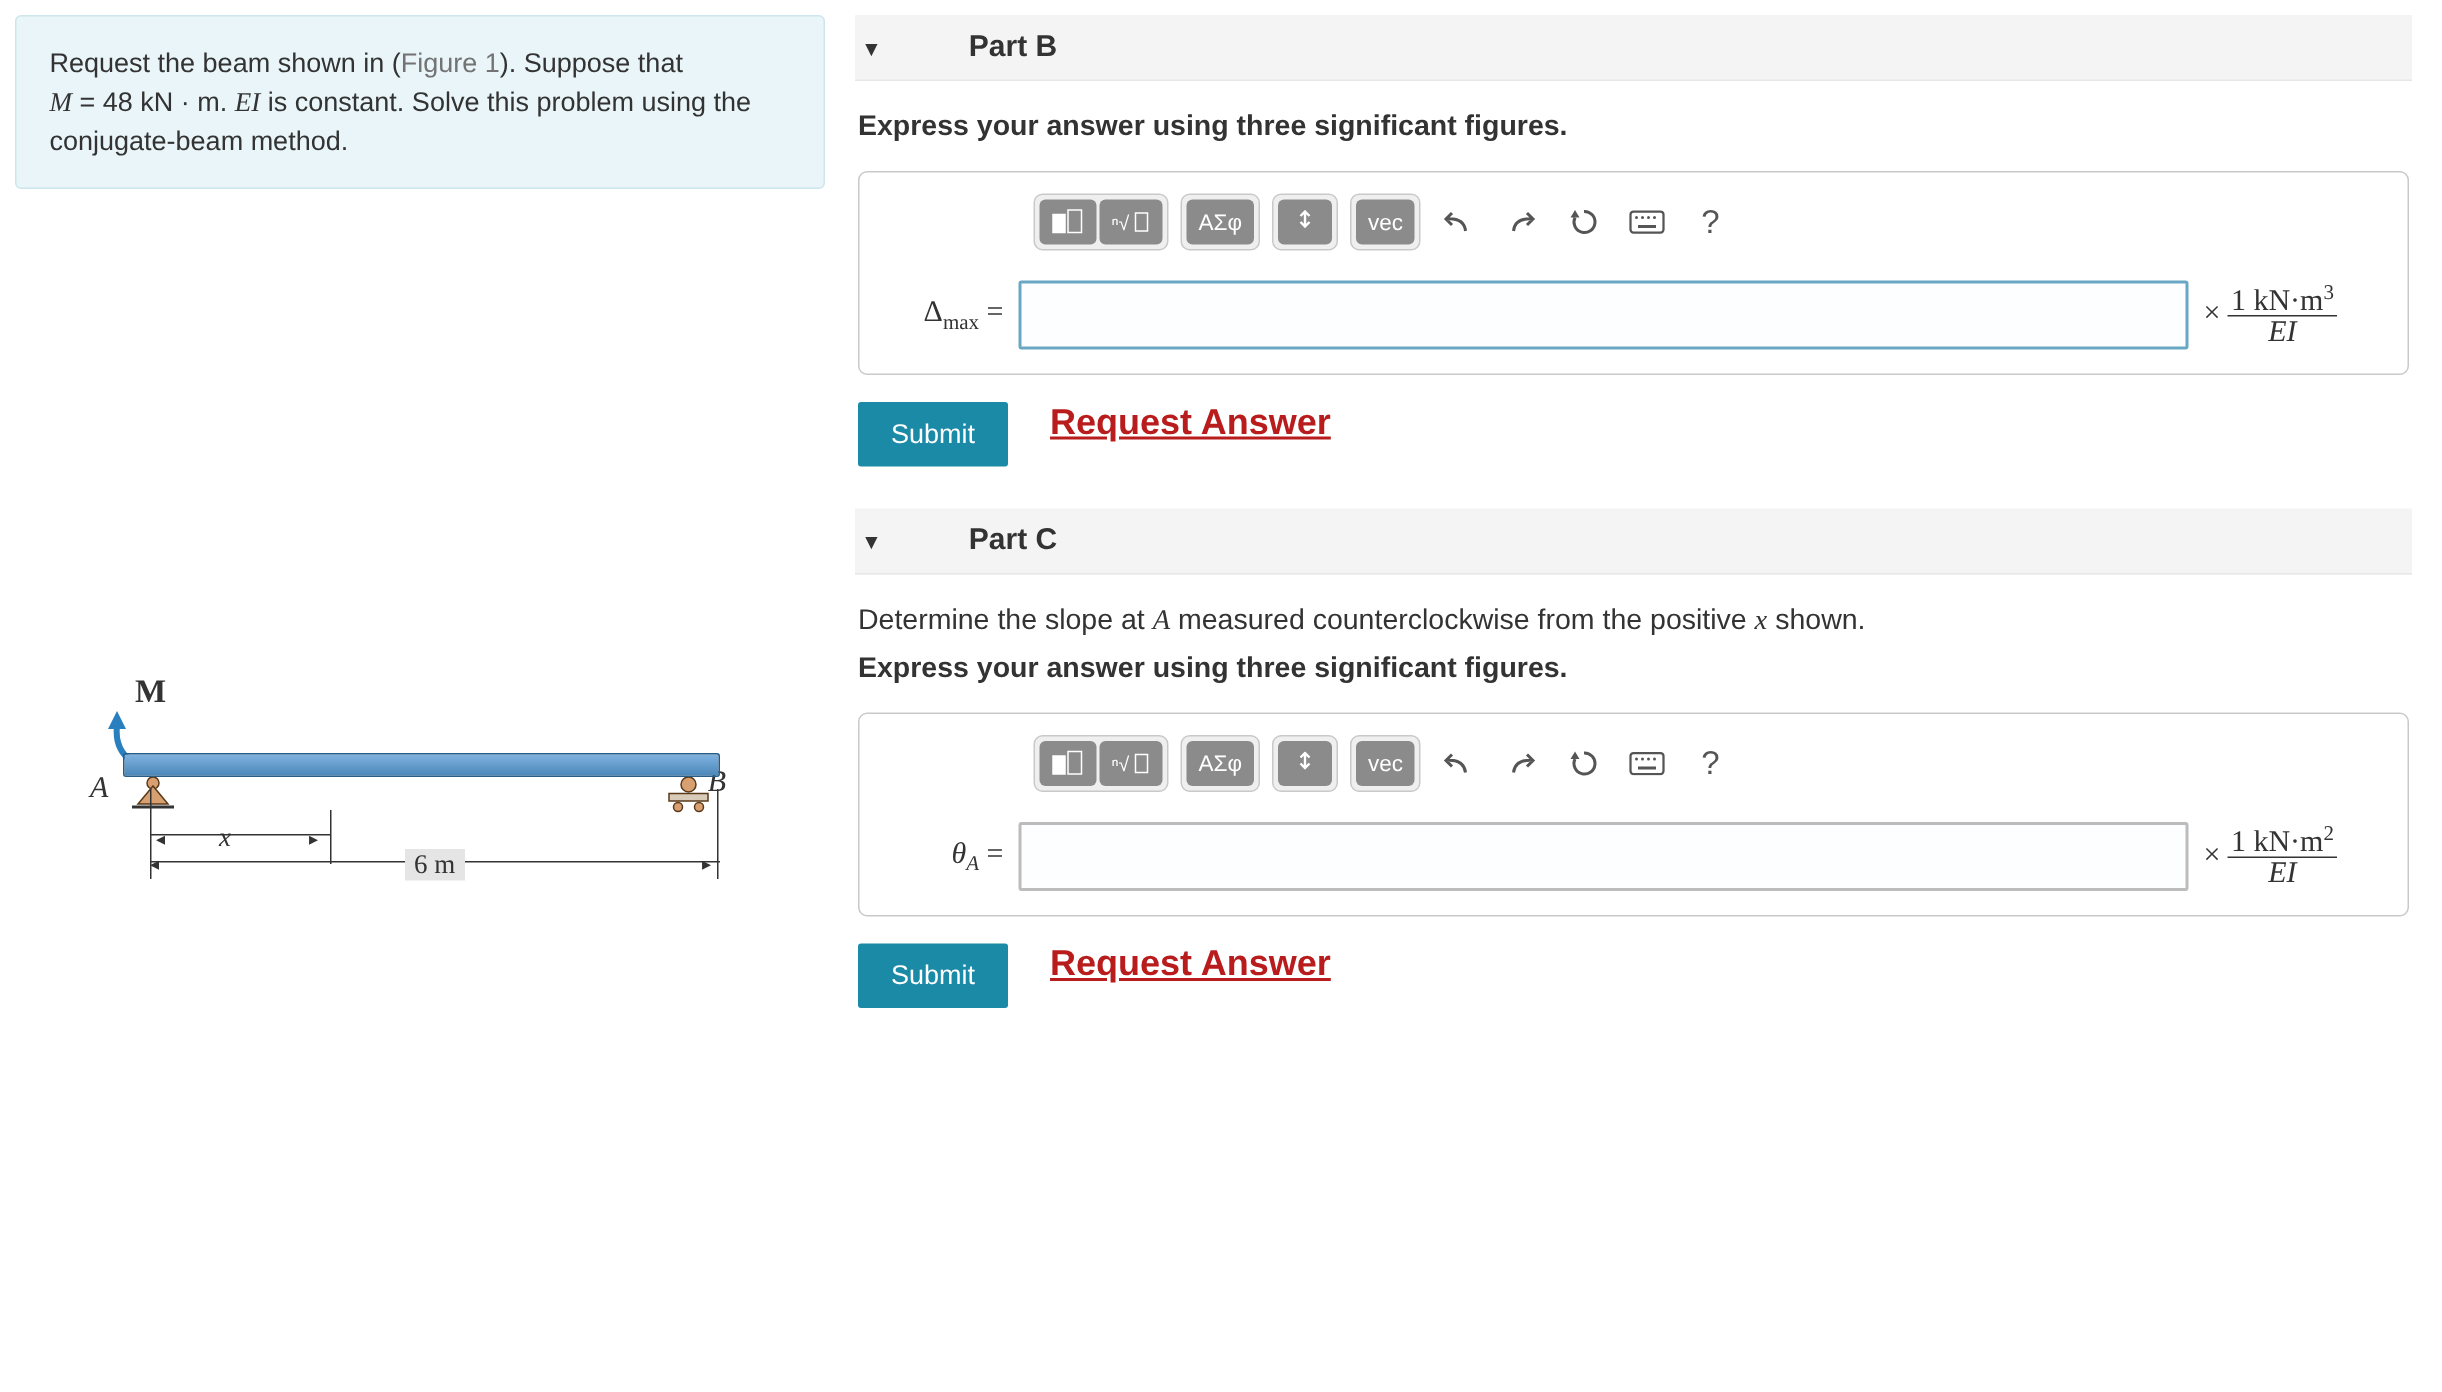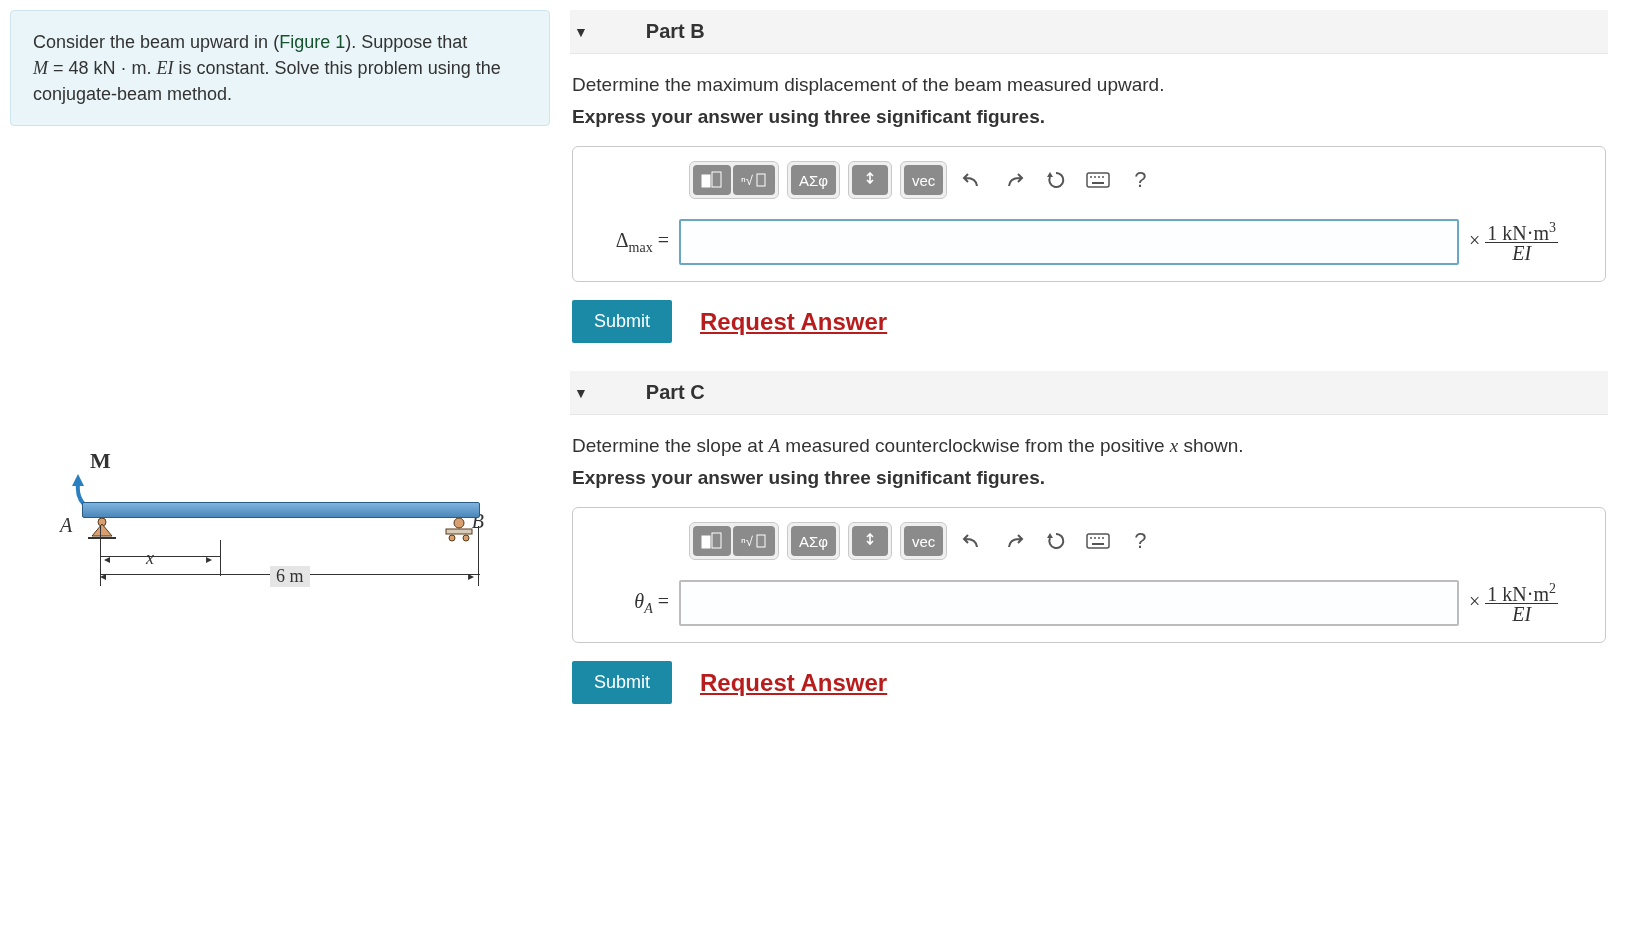--- a/index.html
+++ b/index.html
@@ -20,21 +20,21 @@
   padding: 10px 20px 20px 10px;
 }
 .problem-box {
   background: #e9f5f8;
   border: 1px solid #cde5ec;
   border-radius: 4px;
   padding: 18px 22px;
   margin: 10px 10px 0 10px;
   line-height: 1.45;
 }
-.problem-box .fig-link { color: #14532d; cursor: pointer; margin-top: 31px; }
+.problem-box .fig-link { color: #737373; cursor: pointer; margin-top: 31px; }
 .ital { font-style: italic; font-family: 'Times New Roman', serif; }
 .figure-section {
   margin-top: 330px;
   padding: 0 16px;
 }
 .figure-header {
   display: flex;
   align-items: center;
   justify-content: space-between;
   border-bottom: 1px solid #d0d0d0;
@@ -198,21 +198,21 @@
   display: inline-block;
   vertical-align: middle;
   text-align: center;
   line-height: 1.0;
 }
 .unit-frac .top { display:block; border-bottom: 1px solid #333; padding: 0 2px; }
 .unit-frac .bot { display:block; padding: 0 2px; }
 .action-row {
   margin-top: 18px;
   display: flex;
-  align-items: center;
+  align-items: flex-start;
   gap: 28px;
 }
 .submit-btn {
   background: #1b8aa6;
   color: #fff;
   border: none;
   padding: 11px 22px;
   font-size: 18px;
   border-radius: 2px;
   cursor: pointer;
@@ -225,21 +225,21 @@
   font-size: 24px;
 }
 sup { font-size: 0.7em; }
 sub { font-size: 0.7em; }
 </style>
 </head>
 <body>
 
 <div class="left-col">
   <div class="problem-box">
-    <span>Consider the beam upward in (</span><span class="fig-link">Figure 1</span><span>). Suppose that </span><br>
+    <span>Request the beam shown in (</span><span class="fig-link">Figure 1</span><span>). Suppose that </span><br>
     <span class="ital">M</span><span> = 48 kN · m. </span><span class="ital">EI</span><span> is constant. Solve this problem using the conjugate-beam method.</span>
   </div>
 
   <div class="figure-section">
     <div class="figure-body">
       <div class="beam-diagram">
         <div class="m-label">M</div>
         <div class="a-label">A</div>
         <div class="b-label">B</div>
         <svg class="moment-arrow" viewBox="0 0 30 40">
@@ -275,21 +275,20 @@
 </div>
 
 <div class="right-col">
 
   <div class="part">
     <div class="part-header">
       <span class="caret">▼</span>
       <span class="pt">Part B</span>
     </div>
     <div class="part-body">
-      <div class="instr">Determine the maximum displacement of the beam measured upward.</div>
       <div class="instr2">Express your answer using three significant figures.</div>
       <div class="input-block">
         <div class="toolbar">
           <div class="tb-group">
             <button class="tb-btn">
               <svg width="22" height="18" viewBox="0 0 22 18">
                   <rect x="1" y="4" width="8" height="12" fill="#fff" stroke="#fff"></rect>
                   <rect x="11" y="1" width="9" height="15" fill="none" stroke="#fff"></rect>
                 </svg>
             </button>

